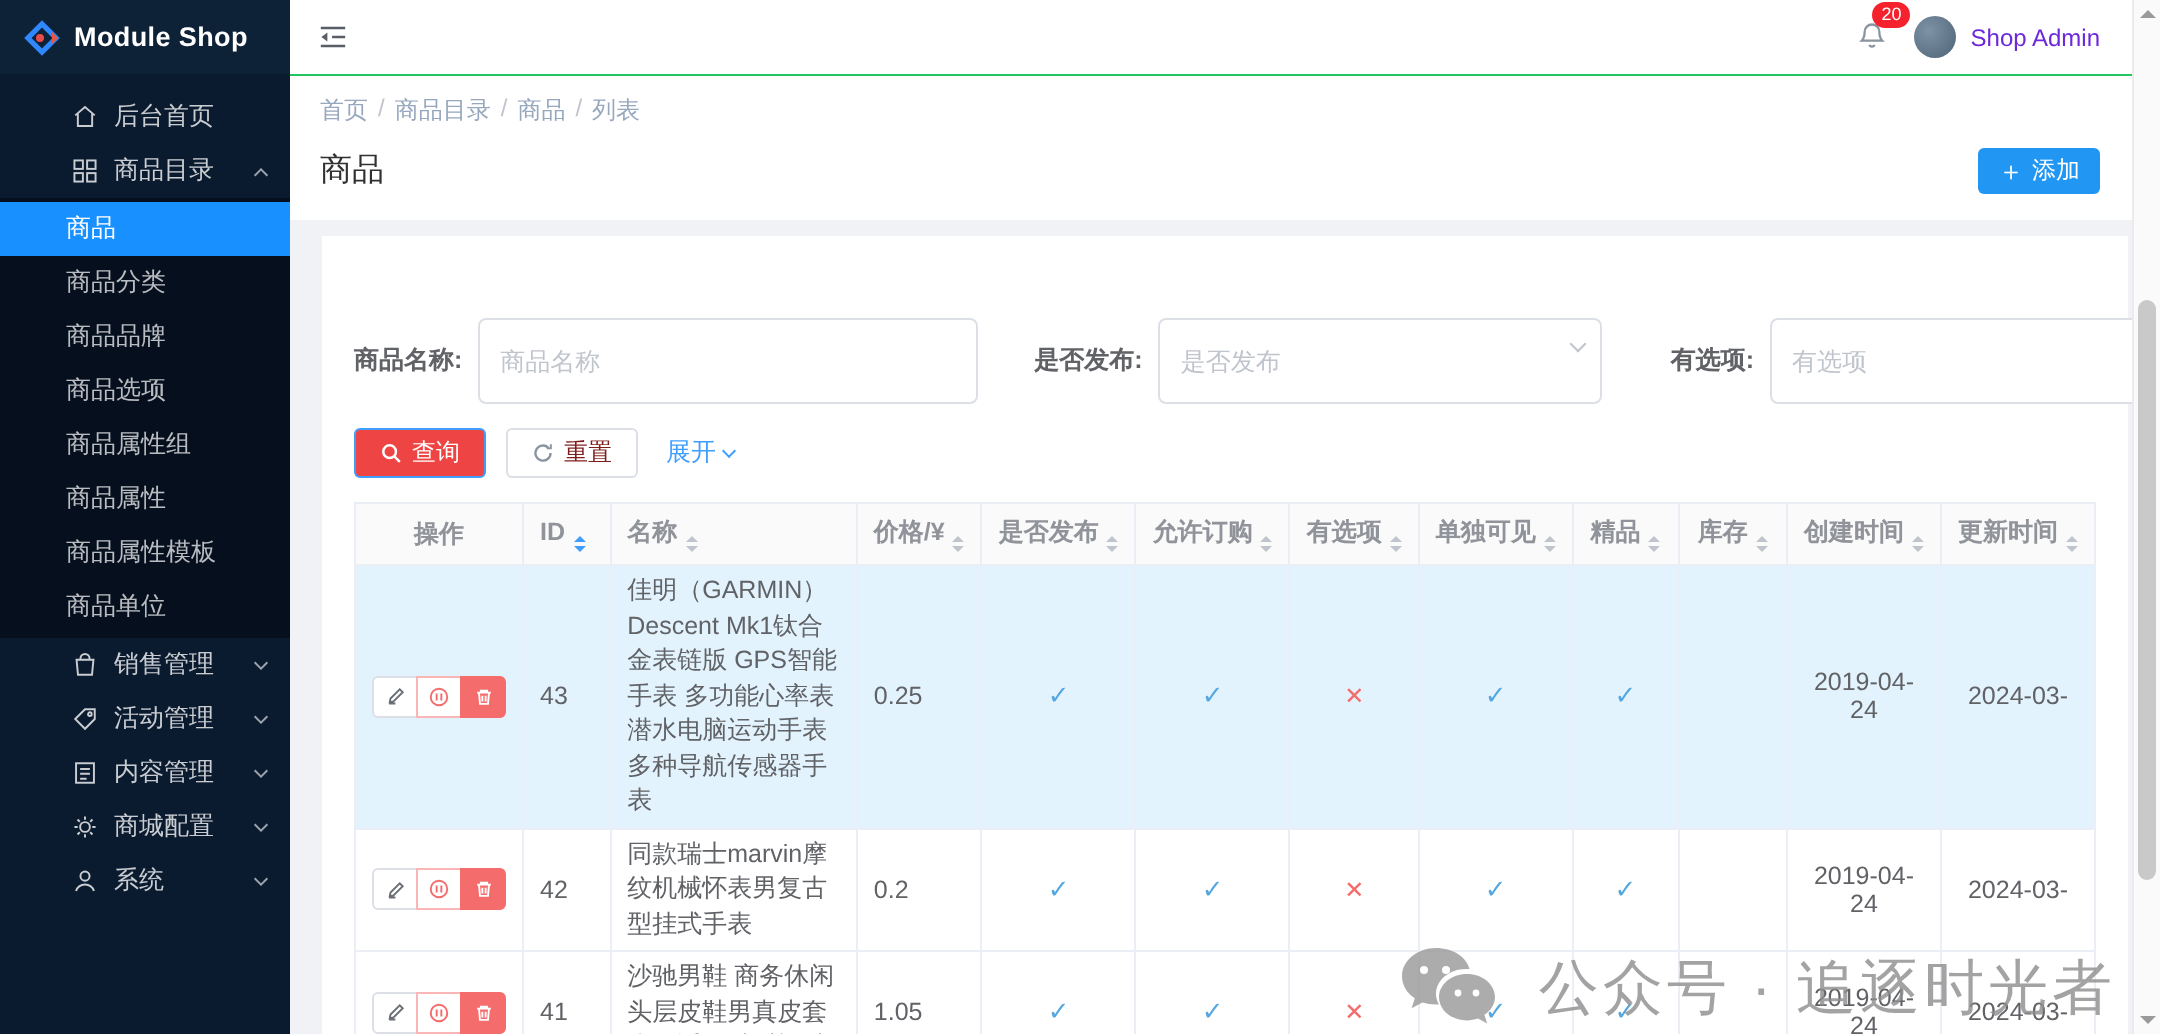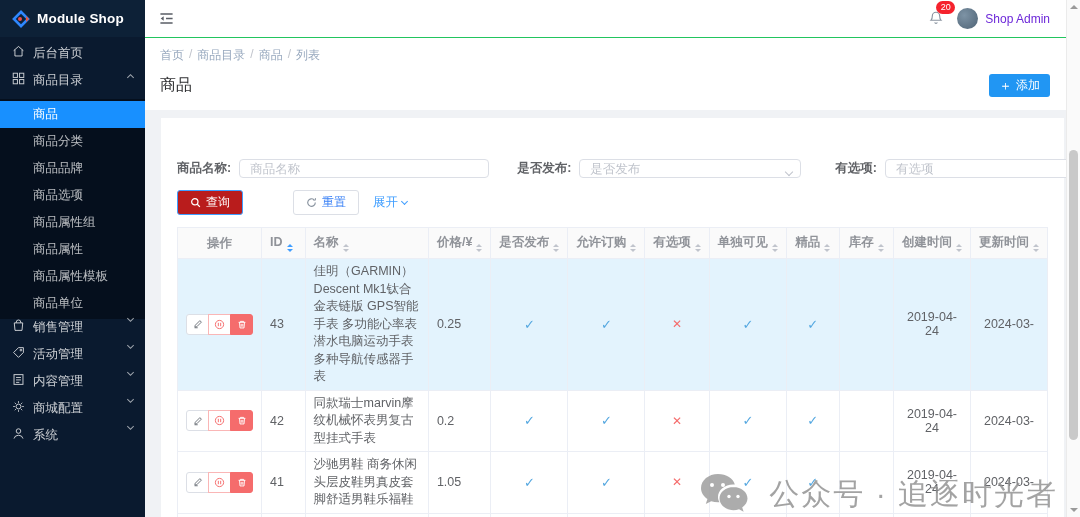--- a/index.html
+++ b/index.html
@@ -4,21 +4,21 @@
 <style>
   * { margin:0; padding:0; box-sizing:border-box; }
   html,body { width:1080px; height:517px; overflow:hidden; }
   body { font-family:"Liberation Sans","DejaVu Sans",sans-serif; display:flex; background:#f0f2f5; position:relative; font-size:13px; color:#606266; }
 
   
   .sidebar { width:145px; flex:none; background:#0a1a2f; color:rgba(255,255,255,.78); display:flex; flex-direction:column; }
   .logo { height:37px; background:#0d2137; display:flex; align-items:center; gap:7px; padding:6px 12px; flex:none; }
   .logo-text { color:#fff; font-weight:bold; font-size:13.5px; letter-spacing:.2px; }
   .menu { padding-top:8px; font-size:12.5px; }
-  .menu-item { height:27px; display:flex; align-items:flex-start; gap:8px; padding:0 12px; cursor:pointer; }
+  .menu-item { height:27px; display:flex; align-items:center; gap:8px; padding:0 12px; cursor:pointer;margin-left:24px; }
   .menu-item .mi { width:13px; height:13px; flex:none; display:flex; }
   .menu-item .lbl { flex:1; white-space:nowrap; }
   .chev { width:5px; height:5px; border-right:1.2px solid rgba(255,255,255,.6); border-bottom:1.2px solid rgba(255,255,255,.6); flex:none; }
   .chev.down { transform:rotate(45deg); margin-top:-3px; }
   .chev.up { transform:rotate(-135deg); margin-top:3px; }
   .submenu { background:#050f1d; padding:2px 0; }
   .submenu-item { height:27px; line-height:27px; padding-left:33px; cursor:pointer; white-space:nowrap; color:rgba(255,255,255,.72); }
   .submenu-item.active { background:#1890ff; color:#fff; }
   svg.sicon { stroke:rgba(255,255,255,.78); fill:none; stroke-width:1.2; }
 
@@ -38,30 +38,30 @@
   .bc-item { cursor:pointer; }
   .title-row { display:flex; align-items:center; justify-content:space-between; margin-top:10px; }
   .page-title { font-size:16px; color:#303133; }
   .add-btn { background:#2196f3; color:#fff; border:none; border-radius:3px; height:23px; padding:0 10px; font-size:12px; cursor:pointer; display:flex; align-items:center; gap:4px; }
 
   .card { background:#fff; margin:8px 16px 0 16px; padding:13px 16px 16px 16px; flex:1; }
   .filters { display:flex; align-items:center; gap:10px;margin-top:28px; }
   .f-group { display:flex; align-items:center; gap:8px; }
   .f-label { font-size:12.5px; color:#606266; font-weight:bold; white-space:nowrap; }
   .f-input { position:relative; }
-  .f-input input { height:19px; border:1px solid #dcdfe6; border-radius:4px; padding:0 10px; font-size:12.5px; color:#606266; outline:none; font-family:inherit; width:100%; }
+  .f-input input { height:43px; border:1px solid #dcdfe6; border-radius:4px; padding:0 10px; font-size:12.5px; color:#606266; outline:none; font-family:inherit; width:100%; }
   .f-input input::placeholder { color:#c0c4cc; }
   .sel-caret { position:absolute; right:9px; top:10px; width:6px; height:6px; border-right:1.2px solid #c0c4cc; border-bottom:1.2px solid #c0c4cc; transform:rotate(45deg); pointer-events:none; }
   .w-name { width:250px; } .w-pub { width:222px; } .w-opt { width:232px; }
   .f-group.g2 { margin-left:18px; } .f-group.g3 { margin-left:24px; }
 
   .actions-row { margin-top:12px; display:flex; align-items:center; gap:10px; }
   .btn { height:25px; border-radius:3px; font-size:12px; cursor:pointer; display:inline-flex; align-items:center; gap:5px; padding:0 12px; font-family:inherit; }
-  .btn-primary { background:#b91c1c; border:1px solid #409eff; color:#fff; }
-  .btn-plain { background:#fff; border:1px solid #dcdfe6; color:#3b82f6;margin-left:40px; }
+  .btn-primary { background:#ef4444; border:1px solid #409eff; color:#fff; }
+  .btn-plain { background:#fff; border:1px solid #dcdfe6; color:#7f1d1d; }
   .link-expand { color:#409eff; font-size:12.5px; cursor:pointer; display:inline-flex; align-items:center; gap:4px; margin-left:4px; }
   .link-expand .chev2 { width:5px; height:5px; border-right:1.3px solid #409eff; border-bottom:1.3px solid #409eff; transform:rotate(45deg); margin-top:-3px; }
 
   
   .table-clip { margin-top:12px; overflow:hidden; }
   table { border-collapse:collapse; table-layout:fixed; }
   th,td { border:1px solid #ebeef5; font-size:12.5px; }
   thead th { background:#fafafa; color:#909399; font-weight:bold; height:31px; padding:0 8px; text-align:center; white-space:nowrap; cursor:pointer; }
   thead th.al { text-align:left; }
   td { padding:4px 8px; color:#606266; text-align:center; }

